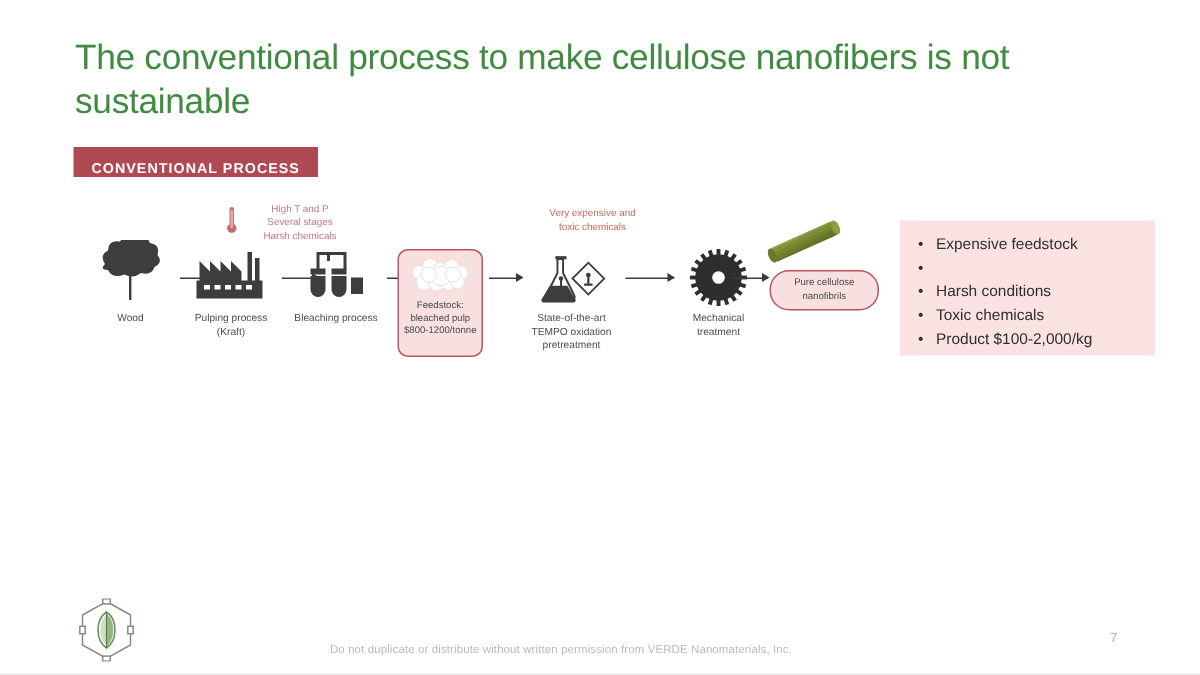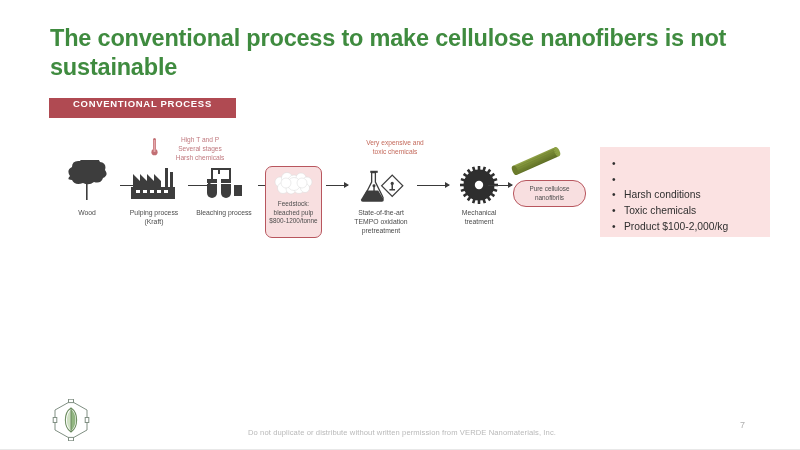--- a/index.html
+++ b/index.html
@@ -15,37 +15,37 @@
     width:800px;height:450px;
     background:#ffffff;
   }
 
   
   #title{
     position:absolute;
     left:50px;top:24px;width:700px;
     color:#3f8b3f;
     font-size:23.5px;
-    font-weight:bold;
+    font-weight:normal;
     line-height:1.23;
     letter-spacing:-0.2px;
   }
 
   
   #badge{
     position:absolute;
     left:49px;top:98px;
     height:20px;
-    padding:0 24px;
+    padding:0 12px;
     background:#b04a52;
     color:#ffffff;
     font-size:9.5px;
     font-weight:bold;
     letter-spacing:0.7px;
-    display:flex;align-items:flex-start;
+    display:flex;align-items:flex-end;
     box-sizing:border-box;
   }
 
   
   #flow{
     position:absolute;
     left:50px;top:135px;
     width:560px;height:110px;
   }
   .node{
@@ -146,21 +146,20 @@
     width:12px;flex:0 0 12px;color:#2f2f2f;
   }
 
   
   #logo{position:absolute;left:50px;top:399px;width:42px;height:42px;}
   #footnote{
     position:absolute;left:0;top:428px;width:748px;
     text-align:center;
     font-size:7.6px;color:#b9b9b9;
     letter-spacing:0.1px;
-    padding-left:28px;
   }
   #pageno{
     position:absolute;right:55px;top:420px;
     font-size:9px;color:#b0b0b0;
   }
   #bottomrule{
     position:absolute;left:0;top:449px;width:800px;height:1px;
     background:#e8e8e8;
   }
 </style>
@@ -395,20 +394,21 @@
     <div class="ptxt">
       <span>Pure cellulose</span><br>
       <span>nanofibrils</span>
     </div>
   </div>
 
   <div id="bullets">
     <ul>
       <li>
           <span class="dot">•</span>
+          <span>Expensive feedstock</span>
         </li>
       <li>
           <span class="dot">•</span>
         </li>
       <li>
           <span class="dot">•</span>
           <span>Harsh conditions</span>
         </li>
       <li>
           <span class="dot">•</span>

